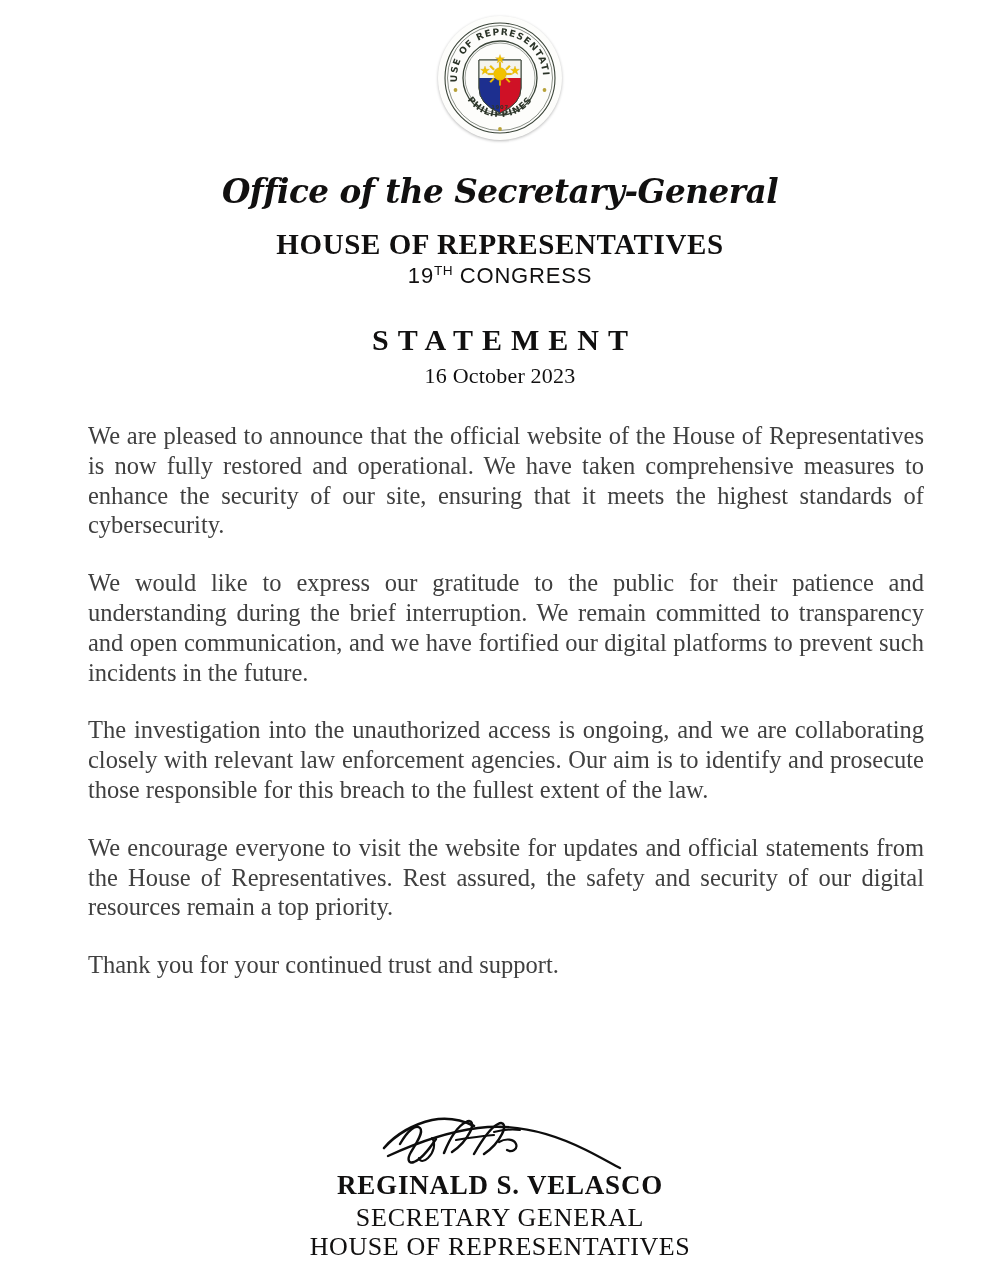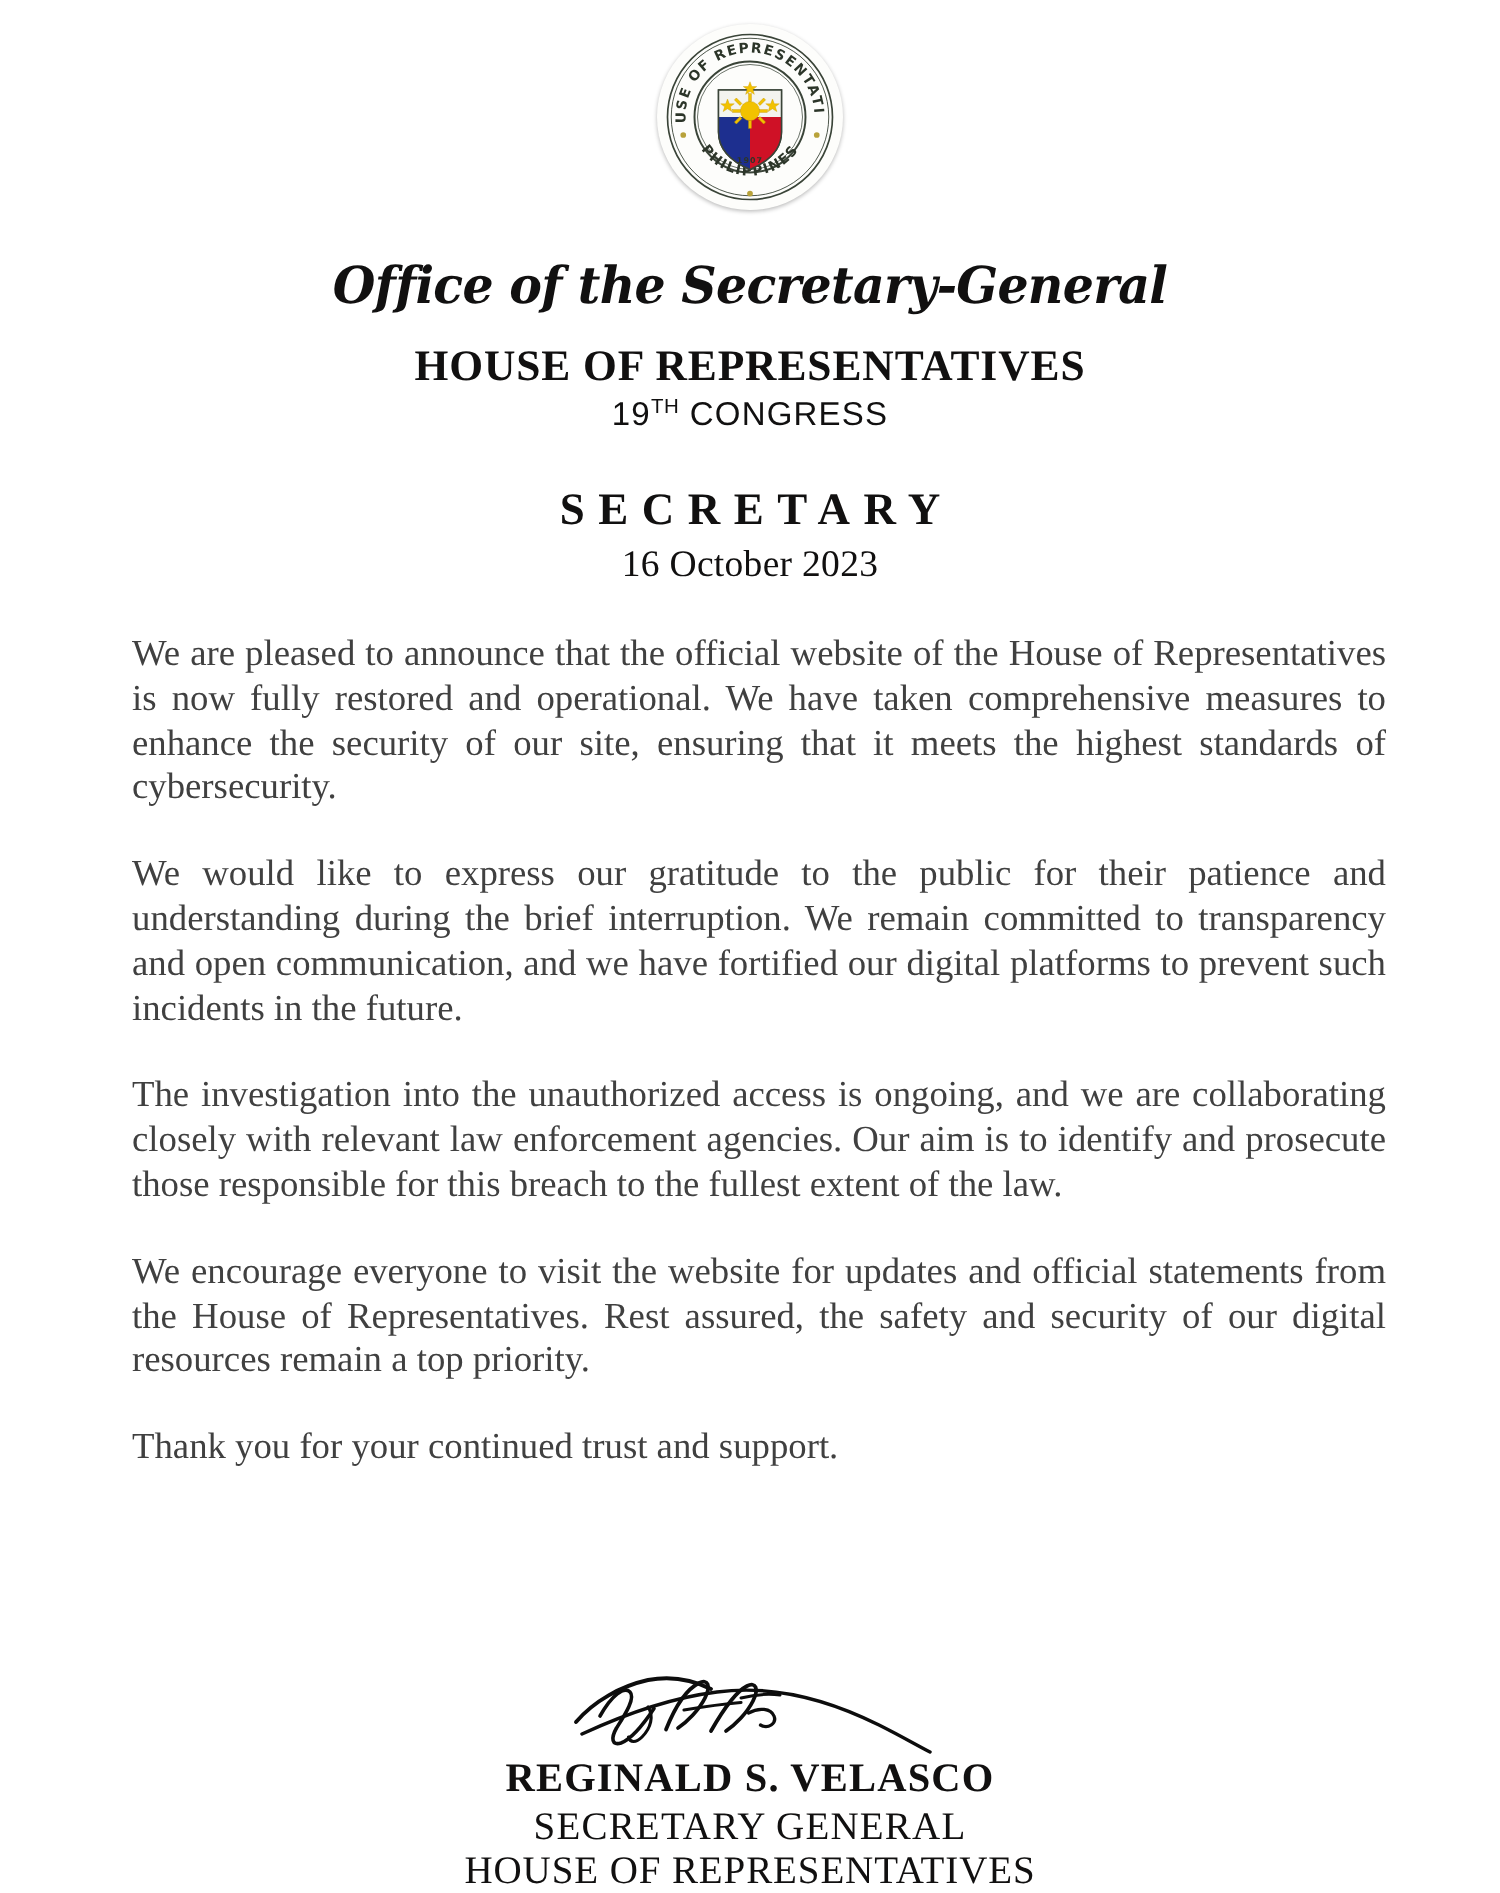--- a/index.html
+++ b/index.html
@@ -86,21 +86,21 @@
     font-family: "Liberation Serif", "DejaVu Serif", serif;
     font-weight: 700;
     font-size: 30px;
     letter-spacing: 9px;
     text-indent: 9px;
   }
   .statement-date {
     top: 363px;
     font-family: "Liberation Serif", "DejaVu Serif", serif;
     font-weight: 400;
-    font-size: 25px;
+    font-size: 22px;
     letter-spacing: 0.2px;
   }
 
   
   .body-block {
     position: absolute;
     top: 421px;
     left: 88px;
     width: 836px;
   }
@@ -218,21 +218,21 @@
   </div>
 
   <div class="hdr office-title">
     <span class="blackletter">Office of the Secretary-General</span>
   </div>
 
   <div class="hdr house-line">HOUSE OF REPRESENTATIVES</div>
 
   <div class="hdr congress-line"><span>19</span><sup>TH</sup>&nbsp;<span>CONGRESS</span></div>
 
-  <div class="hdr statement-title">SECRETARY</div>
+  <div class="hdr statement-title">STATEMENT</div>
 
   <div class="hdr statement-date">16 October 2023</div>
 
   <div class="body-block">
     <p class="para">We are pleased to announce that the official website of the House of Representatives is now fully restored and operational. We have taken comprehensive measures to enhance the security of our site, ensuring that it meets the highest standards of cybersecurity.</p>
     <p class="para">We would like to express our gratitude to the public for their patience and understanding during the brief interruption. We remain committed to transparency and open communication, and we have fortified our digital platforms to prevent such incidents in the future.</p>
     <p class="para">The investigation into the unauthorized access is ongoing, and we are collaborating closely with relevant law enforcement agencies. Our aim is to identify and prosecute those responsible for this breach to the fullest extent of the law.</p>
     <p class="para">We encourage everyone to visit the website for updates and official statements from the House of Representatives. Rest assured, the safety and security of our digital resources remain a top priority.</p>
     <p class="para noj">Thank you for your continued trust and support.</p>
   </div>

